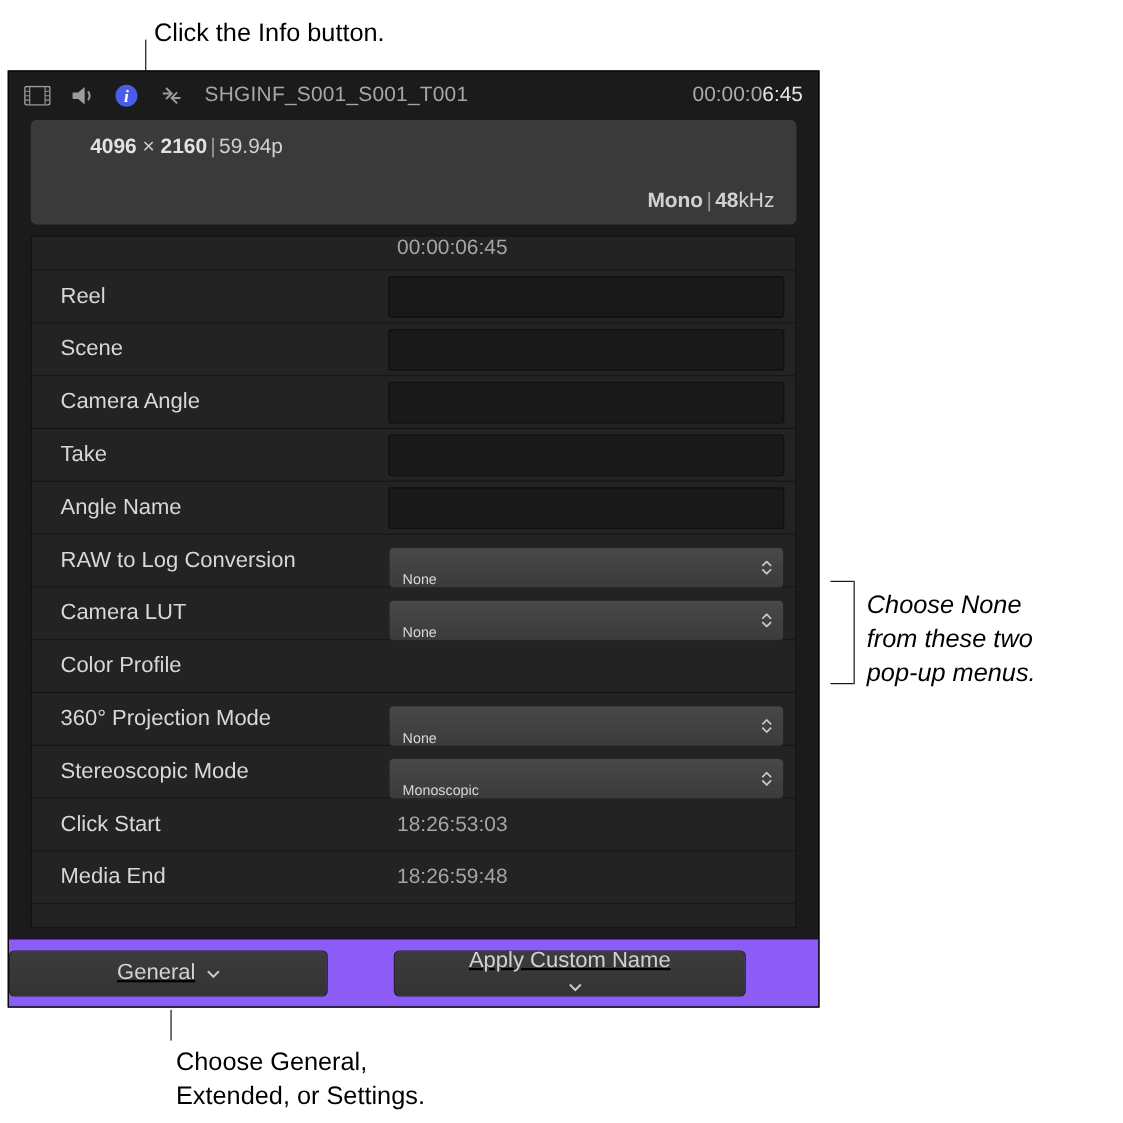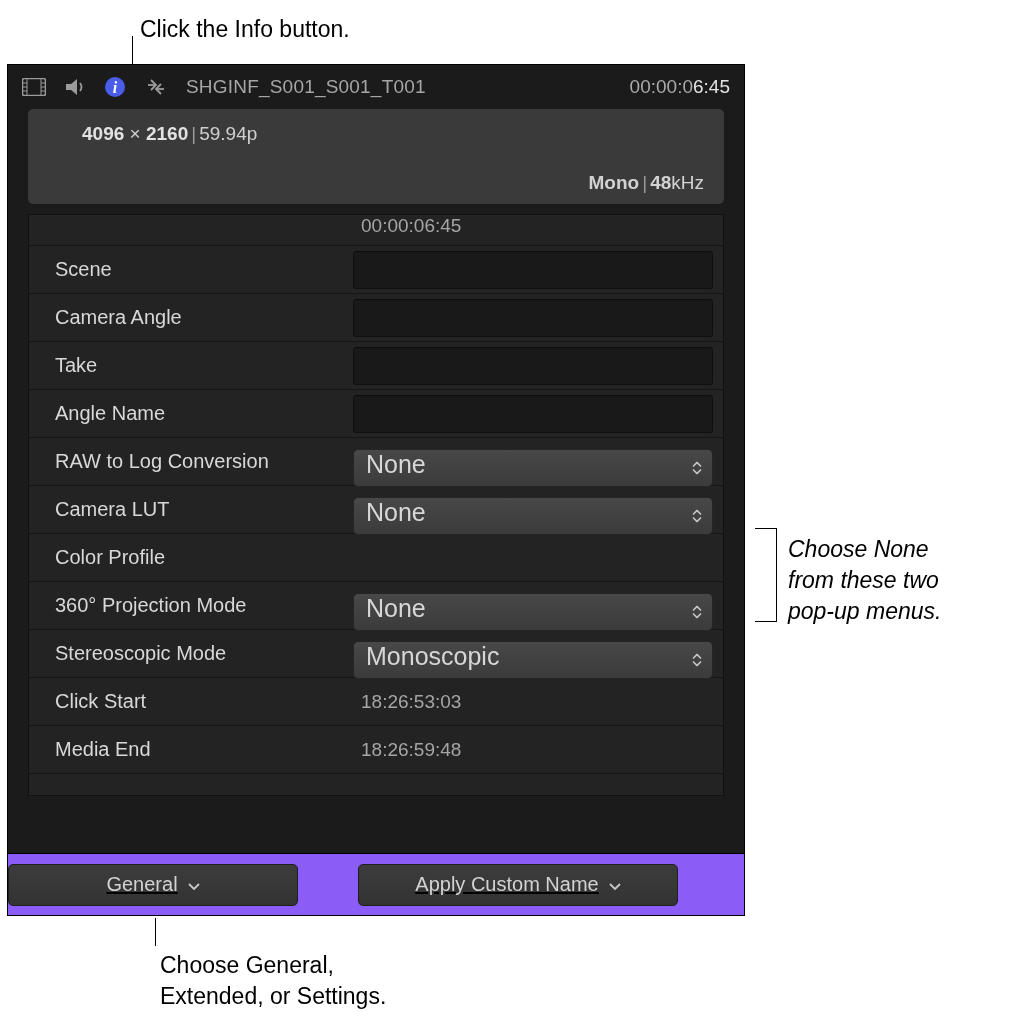--- a/index.html
+++ b/index.html
@@ -170,24 +170,24 @@
       font-size: 19px;
     }
     .popup {
       flex: 1;
       height: 38px;
       margin: 16px 10px 4px 4px;
       background: linear-gradient(#484848, #3b3b3b);
       border: 1px solid #262626;
       border-radius: 5px;
       display: flex;
-      align-items: flex-start;
+      align-items: flex-end;
       padding: 0 12px;
       color: #d7d7d7;
-      font-size: 25px;
+      font-size: 13px;
       position: relative;
     }
     .popup .arrows {
       position: absolute;
       right: 10px;
       top: 50%;
       transform: translateY(-50%);
       display: flex;
       flex-direction: column;
       gap: 1px;
@@ -218,21 +218,21 @@
       border: 1px solid #1f1f1f;
       border-radius: 5px;
       display: flex;
       align-items: center;
       justify-content: center;
       color: #d2d2d2;
       font-size: 20px;
       position: relative;
     }
     .bottom-btn.general { width: 290px; }
-    .bottom-btn.apply { width: 320px; }
+    .bottom-btn.apply { width: 320px; flex-direction: column; }
     .bottom-btn .chev { margin-left: 10px; }
   </style>
 </head>
 <body>
 
 <div class="callout-top">Click the Info button.</div>
 <div class="callout-top-line"></div>
 
 <div class="callout-right">
   <div>Choose None</div>
@@ -296,20 +296,24 @@
       <span class="bold">Mono</span><span class="sep">|</span><span class="bold">48</span><span>kHz</span>
     </div>
   </div>
 
   <div class="props">
     <div class="prop-row cut">
       <div class="prop-label">Duration</div>
       <div class="readonly-value">00:00:06:45</div>
     </div>
     <div class="prop-row">
+      <div class="prop-label">Reel</div>
+      <input class="field-input" value="" style="">
+    </div>
+    <div class="prop-row">
       <div class="prop-label">Scene</div>
       <input class="field-input" value="" style="">
     </div>
     <div class="prop-row">
       <div class="prop-label">Camera Angle</div>
       <input class="field-input" value="" style="">
     </div>
     <div class="prop-row">
       <div class="prop-label">Take</div>
       <input class="field-input" value="" style="">

